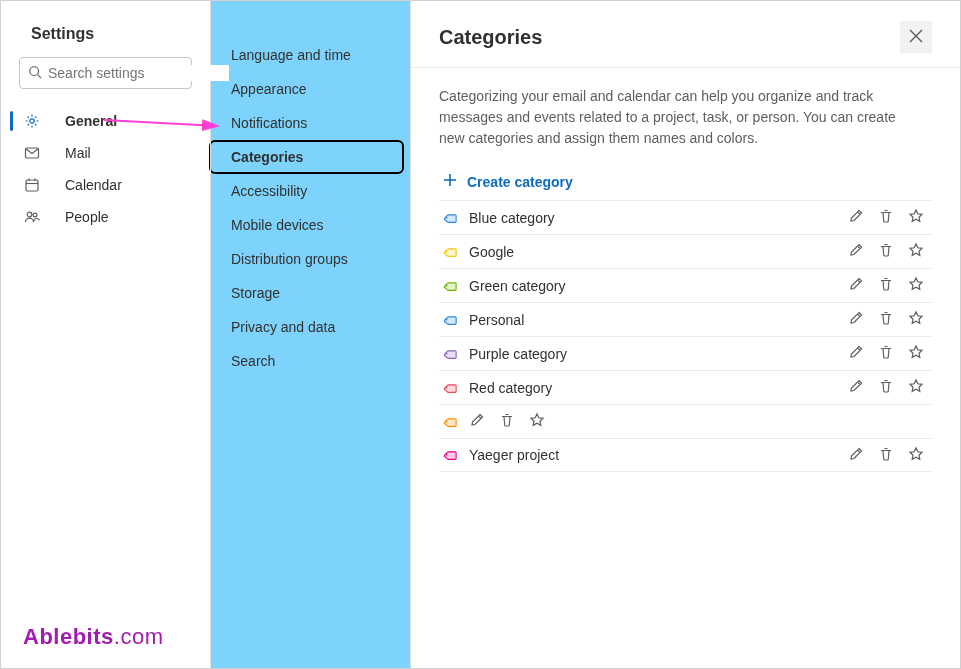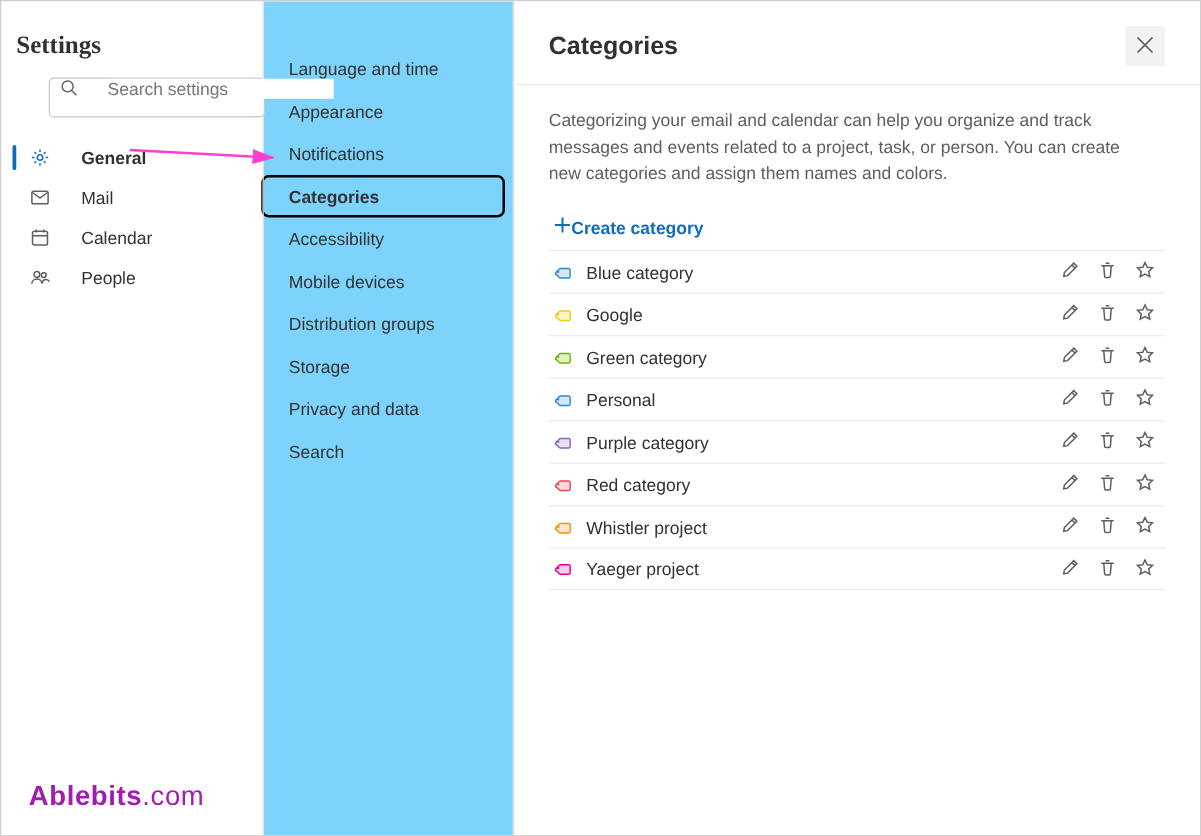--- a/index.html
+++ b/index.html
@@ -20,39 +20,37 @@
   
   .sidebar-primary {
     width: 210px;
     border-right: 1px solid #e1dfdd;
     display: flex;
     flex-direction: column;
     padding-top: 18px;
     position: relative;
   }
   .settings-title {
-    font-size: 20px;
+    font-size: 16px;
     font-weight: 600;
-    padding: 6px 22px 14px 12px;
-    font-family: Liberation Serif, serif;
+    padding: 6px 22px 14px 30px;
   }
   .search-wrap {
     padding: 0 18px 12px 18px;
   }
   .search-box {
     width: 100%;
     border: 1px solid #c8c6c4;
     border-radius: 4px;
     height: 32px;
     display: flex;
-    align-items: flex-start;
+    align-items: center;
     padding: 0 8px;
-    gap: 24px;
+    gap: 6px;
     background: #fff;
-    margin-left: 20px;
   }
   .search-box input {
     border: none;
     outline: none;
     font-size: 14px;
     flex: 1;
     color: #605e5c;
   }
   .nav-list { list-style: none; padding-top: 4px; }
   .nav-item {
@@ -144,21 +142,21 @@
   .description {
     font-size: 14px;
     color: #605e5c;
     line-height: 1.5;
     max-width: 480px;
     margin-bottom: 18px;
   }
   .create-row {
     display: flex;
     align-items: center;
-    gap: 0;
+    gap: 10px;
     color: #0f6cbd;
     font-weight: 600;
     padding: 6px 4px 10px 4px;
     cursor: pointer;
     font-size: 14px;
   }
   .cat-list { list-style: none; }
   .cat-row {
     display: flex;
     align-items: center;
@@ -462,21 +460,20 @@
               </span>
             </span>
           </li>
           <li class="cat-row">
             <span class="tag-icon">
               <svg width="15" height="15" viewBox="0 0 16 16">
                 <path d="M2 5.2c0-.7.6-1.2 1.2-1.2h4.3c.3 0 .6.1.9.4l5 5c.5.5.5 1.2 0 1.7l-4 4c-.5.5-1.2.5-1.7 0l-5-5c-.3-.3-.4-.6-.4-.9V5.2z" transform="rotate(-45 8 8)" fill="#ff8c0033" stroke="#ff8c00" stroke-width="1.2"></path>
                 <circle cx="5" cy="5" r="1" fill="#ff8c00" transform="rotate(-45 8 8)"></circle>
               </svg>
             </span>
-            <span class="cat-label">Whistler project</span>
             <span class="row-actions">
               <span class="act">
                 <span><svg width="16" height="16" viewBox="0 0 16 16" fill="none" stroke="#605e5c" stroke-width="1.2">
                     <path d="M11 2.5l2.5 2.5L6 12.5 3 13l.5-3L11 2.5zM9.5 4l2.5 2.5"></path>
                   </svg></span>
               </span>
               <span class="act">
                 <span><svg width="16" height="16" viewBox="0 0 16 16" fill="none" stroke="#605e5c" stroke-width="1.2">
                     <path d="M3 4.5h10M6.5 2.5h3M5 4.5l.7 8.5c0 .6.5 1 1 1h2.6c.5 0 1-.4 1-1L11 4.5"></path>
                   </svg></span>

